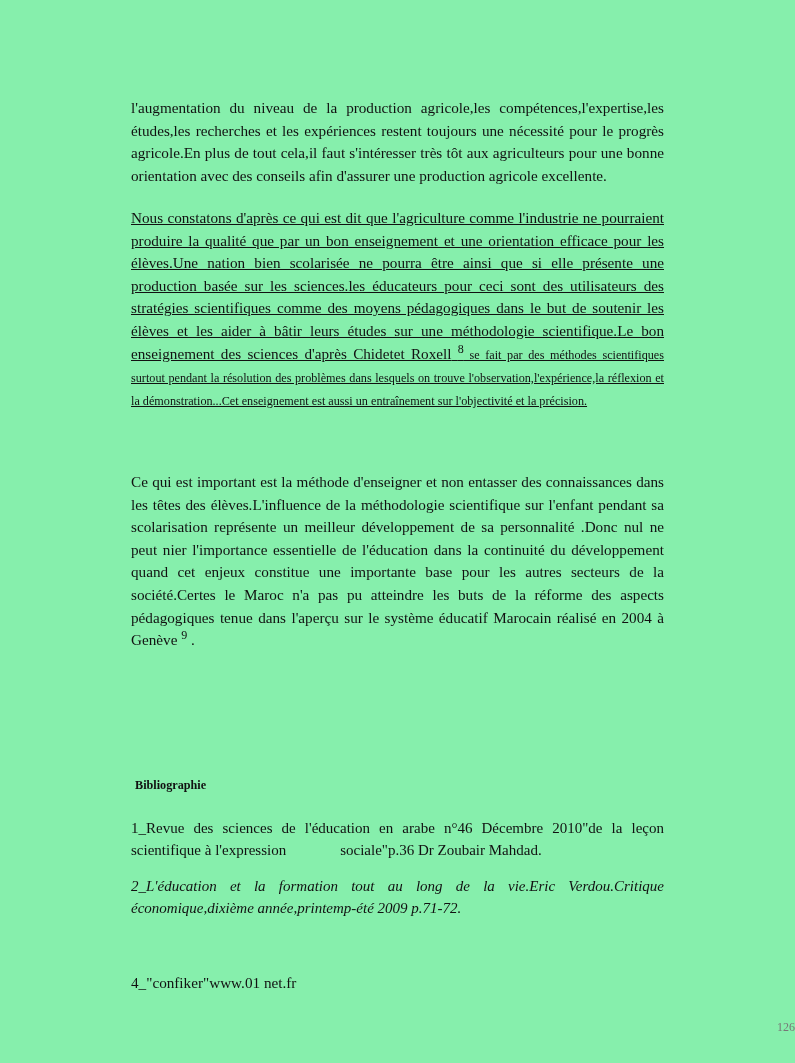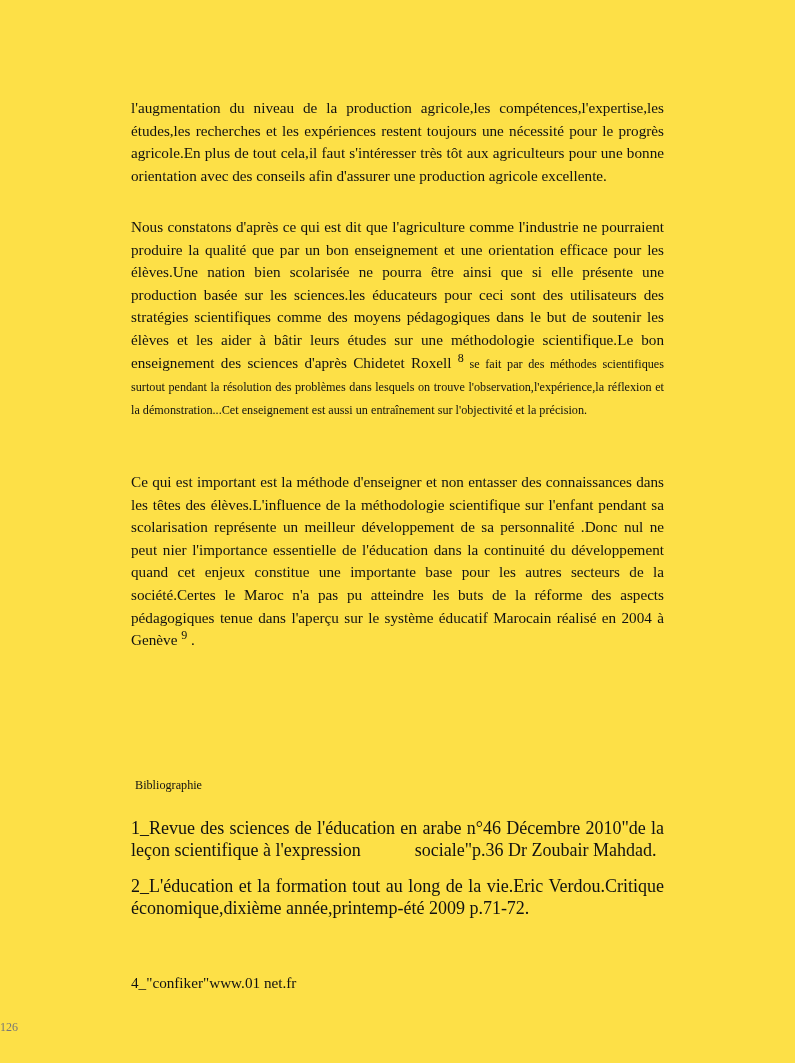--- a/index.html
+++ b/index.html
@@ -12,36 +12,36 @@
       height: 1063px;
       position: relative;
       overflow: hidden;
       color: #111111;
       font-family: "Liberation Serif", "DejaVu Serif", serif;
     }
     .page {
       position: absolute;
       left: 0; top: 0;
       width: 795px; height: 1063px;
-      background: #fde047;
+      background: #86efac;
     }
     .col {
       position: absolute;
       left: 131px;
       width: 533px;
     }
     .para {
       margin: 0;
       font-size: 15.2px;
       line-height: 22.6px;
       text-align: justify;
       text-align-last: left;
     }
     .p1 { top: 97px; }
-    .p2 { top: 216px; }
+    .p2 { top: 207px; text-decoration: underline; }
     .p3 { top: 471px; }
     .small {
       font-size: 12.2px;
       line-height: 22px;
     }
     .sup {
       font-size: 12px;
       vertical-align: 6px;
       line-height: 0;
     }
@@ -51,59 +51,59 @@
       top: 777px;
       font-size: 12.2px;
       line-height: 16px;
       margin: 0;
     }
     .ref {
       position: absolute;
       left: 131px;
       width: 533px;
       margin: 0;
-      font-size: 18px;
+      font-size: 15px;
       line-height: 22px;
       text-align: justify;
       text-align-last: left;
     }
     .ref1 { top: 817px; }
-    .ref2 { top: 875px; }
+    .ref2 { top: 875px; font-style: italic; }
     .ref-large {
       position: absolute;
       left: 131px;
       margin: 0;
       font-size: 15.2px;
       line-height: 20px;
     }
     .ref3 { top: 937px; }
     .ref4 { top: 973px; }
     .page-number {
       position: absolute;
       left: 0;
       width: 795px;
       top: 1020px;
-      text-align: left;
+      text-align: right;
       font-size: 12px;
       color: #777777;
     }
     .gap { display: inline-block; width: 54px; }
   </style>
 </head>
 <body>
 
 <div class="page">
 
   <p class="col para p1">l'augmentation du niveau de la production agricole,les compétences,l'expertise,les études,les recherches et les expériences restent toujours une nécessité pour le progrès agricole.En plus de tout cela,il faut s'intéresser très tôt aux agriculteurs pour une bonne orientation avec des conseils afin d'assurer une production agricole excellente.</p>
 
   <p class="col para p2"><span>Nous constatons d'après ce qui est dit que l'agriculture comme l'industrie ne pourraient produire la qualité que par un bon enseignement et une orientation efficace pour les élèves.Une nation bien scolarisée ne pourra être ainsi que si elle présente une production basée sur les sciences.les éducateurs pour ceci sont des utilisateurs des stratégies scientifiques comme des moyens pédagogiques dans le but de soutenir les élèves et les aider à bâtir leurs études sur une méthodologie scientifique.Le bon enseignement des sciences d'après Chidetet Roxell</span> <span class="sup">8</span><span class="small"> se fait par des méthodes scientifiques surtout pendant la résolution des problèmes dans lesquels on trouve l'observation,l'expérience,la réflexion et la démonstration...Cet enseignement est aussi un entraînement sur l'objectivité et la précision.</span></p>
 
   <p class="col para p3"><span>Ce qui est important est la méthode d'enseigner et non entasser des connaissances dans les têtes des élèves.L'influence de la méthodologie scientifique sur l'enfant pendant sa scolarisation représente un meilleur développement de sa personnalité .Donc nul ne peut nier l'importance essentielle de l'éducation dans la continuité du développement quand cet enjeux constitue une importante base pour les autres secteurs de la société.Certes le Maroc n'a pas pu atteindre les buts de la réforme des aspects pédagogiques tenue dans l'aperçu sur le système éducatif Marocain réalisé en 2004 à Genève</span> <span class="sup">9</span><span> .</span></p>
 
-  <h2 class="biblio-title" style="font-weight: normal;">Bibliographie</h2>
+  <h2 class="biblio-title" style="font-weight: bold;">Bibliographie</h2>
 
   <p class="ref ref1"><span>1_Revue des sciences de l'éducation en arabe n°46 Décembre 2010"de la leçon scientifique à l'expression</span><span class="gap"></span><span>sociale"p.36 Dr Zoubair Mahdad.</span></p>
 
   <p class="ref ref2">2_L'éducation et la formation tout au long de la vie.Eric Verdou.Critique économique,dixième année,printemp-été 2009 p.71-72.</p>
 
 
   <p class="ref-large ref4">4_"confiker"www.01 net.fr</p>
 
   <div class="page-number">126</div>
 </div>

